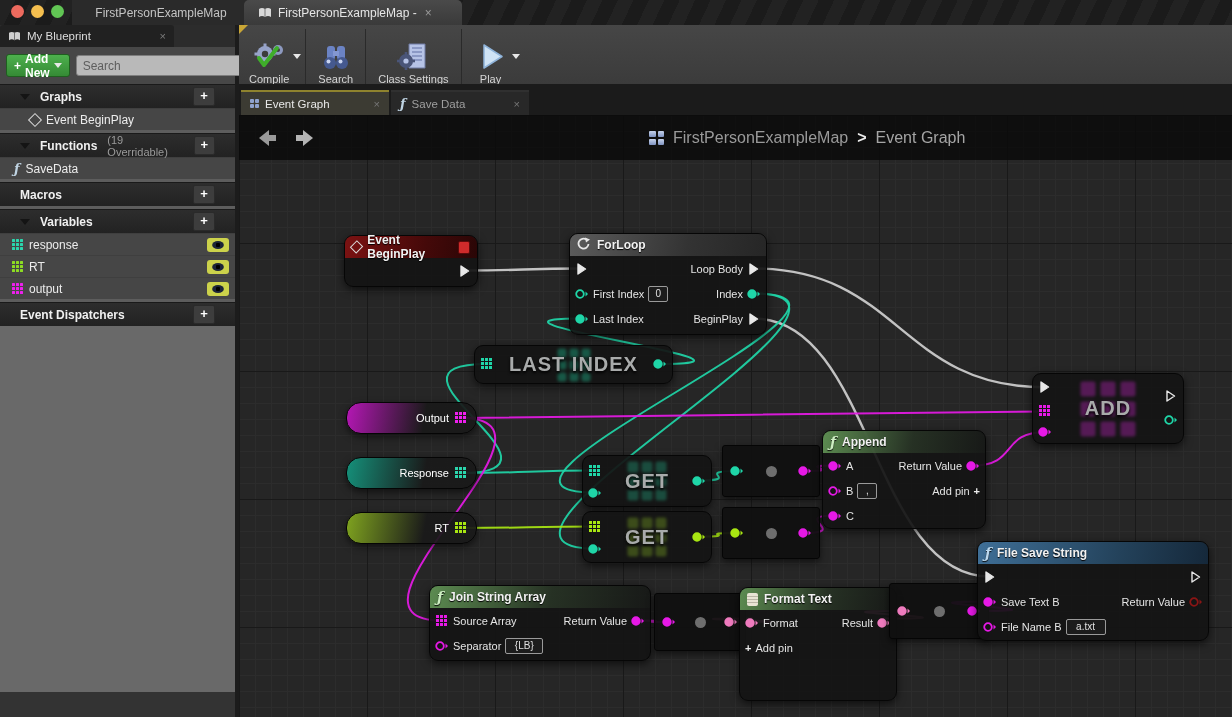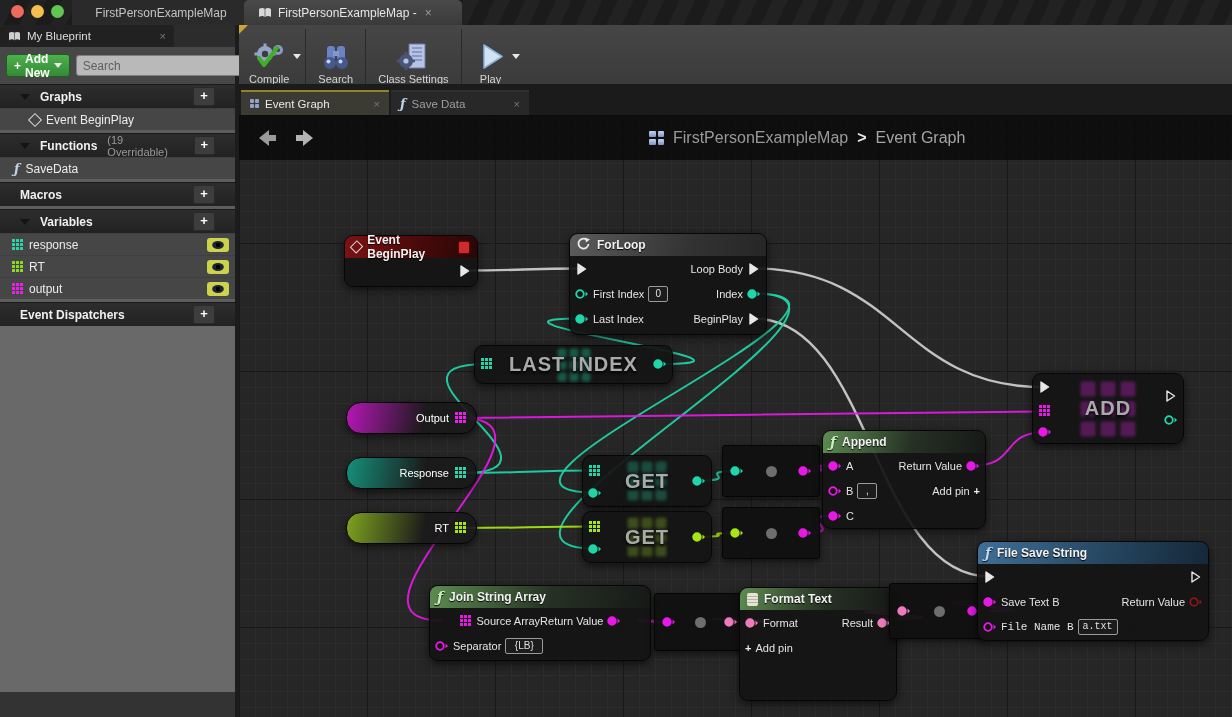--- a/index.html
+++ b/index.html
@@ -754,21 +754,21 @@
             <circle cx="5" cy="6" r="3.8" fill="none" stroke="#1fd6a8" stroke-width="1.8"></circle>
             <path d="M10.5 3.5 L13 6 L10.5 8.5 Z" fill="#1fd6a8"></path>
           </svg>
         </span>
       </div>
       <div class="node" style="left: 190px; top: 470px; width: 220px; height: 74px; position: absolute;">
         <div class="node-header hdr-green">
           <span class="hdr-f" style="color: rgb(205, 238, 194);">ƒ</span>
           <span>Join String Array</span>
         </div>
-        <div class="node-row" style="height: 25px; justify-content: center;">
+        <div class="node-row" style="height: 25px;">
           <span class="cell">
             <span class="pin">
               <svg width="12" height="12" viewBox="0 0 12 12">
                 <rect x="0" y="0" width="3" height="3" fill="#e619e6"></rect>
                 <rect x="4" y="0" width="3" height="3" fill="#e619e6"></rect>
                 <rect x="8" y="0" width="3" height="3" fill="#e619e6"></rect>
                 <rect x="0" y="4" width="3" height="3" fill="#e619e6"></rect>
                 <rect x="4" y="4" width="3" height="3" fill="#e619e6"></rect>
                 <rect x="8" y="4" width="3" height="3" fill="#e619e6"></rect>
                 <rect x="0" y="8" width="3" height="3" fill="#e619e6"></rect>
@@ -899,21 +899,21 @@
           <span class="cell">
             <span class="pinlbl">Return Value</span>
             <span class="pin">
               <svg width="14" height="12" viewBox="0 0 14 12">
                 <circle cx="5" cy="6" r="3.8" fill="none" stroke="#8a1515" stroke-width="1.8"></circle>
                 <path d="M10.5 3.5 L13 6 L10.5 8.5 Z" fill="#8a1515"></path>
               </svg>
             </span>
           </span>
         </div>
-        <div class="node-row" style="height: 25px; font-family: Liberation Mono, monospace;">
+        <div class="node-row" style="height: 25px;">
           <span class="cell">
             <span class="pin">
               <svg width="14" height="12" viewBox="0 0 14 12">
                 <circle cx="5" cy="6" r="3.8" fill="none" stroke="#e619e6" stroke-width="1.8"></circle>
                 <path d="M10.5 3.5 L13 6 L10.5 8.5 Z" fill="#e619e6"></path>
               </svg>
             </span>
             <span class="pinlbl">File Name B</span>
             <span class="valbox" style="min-width: 32px;">a.txt</span>
           </span>

